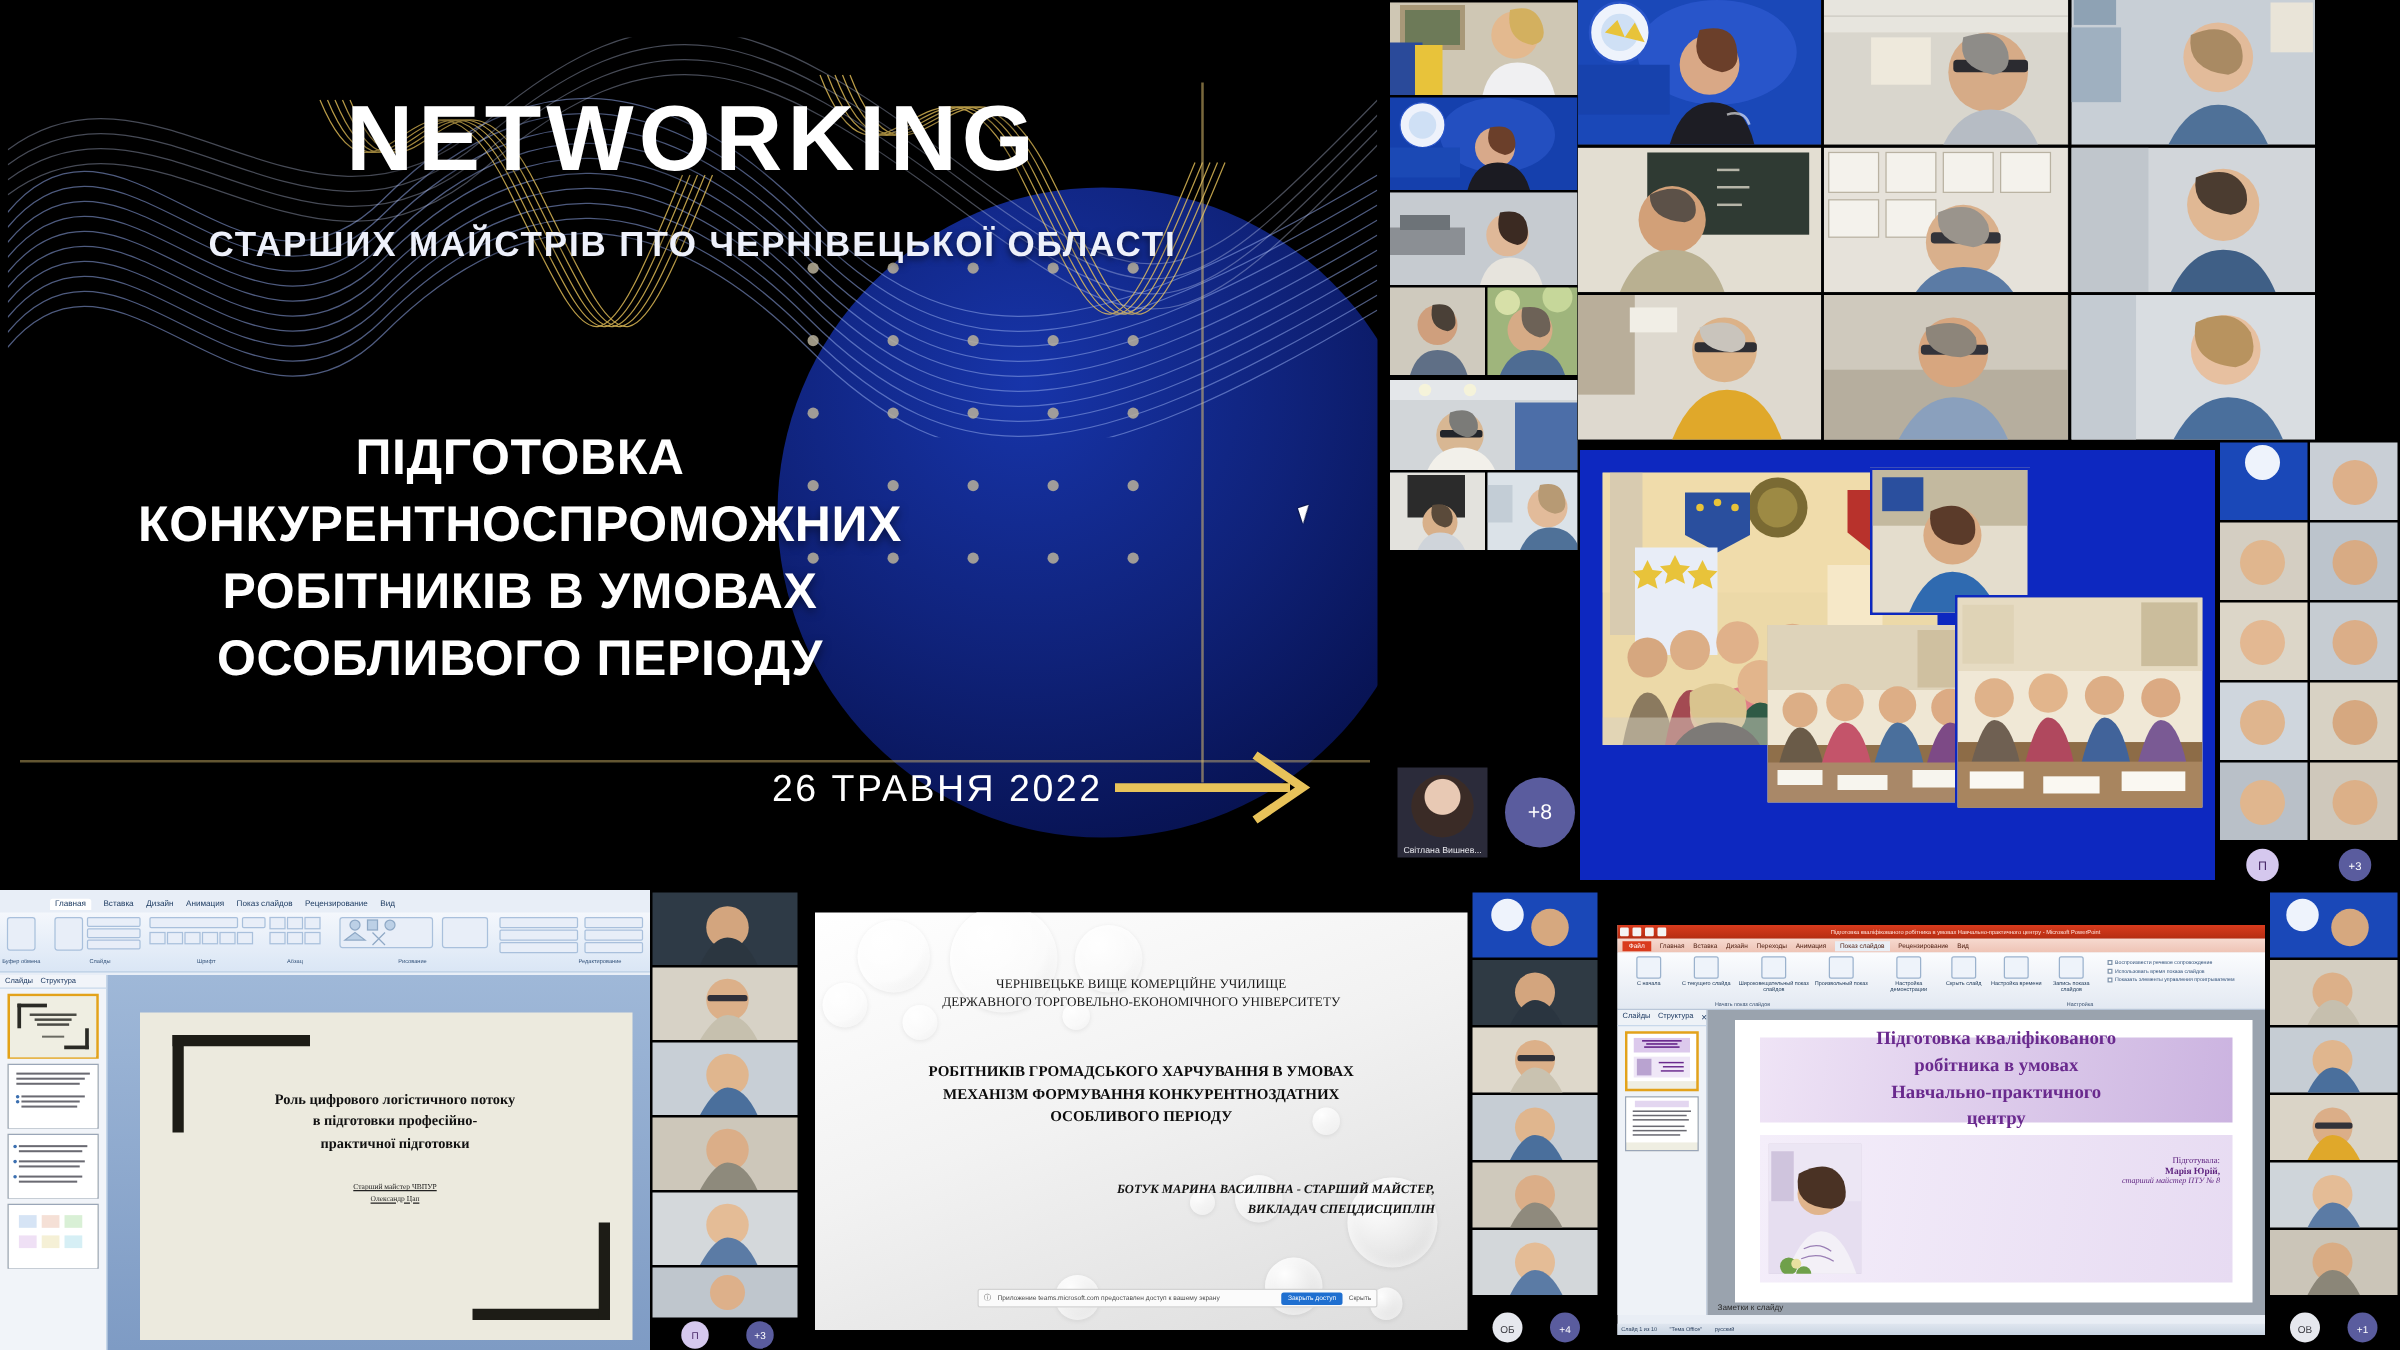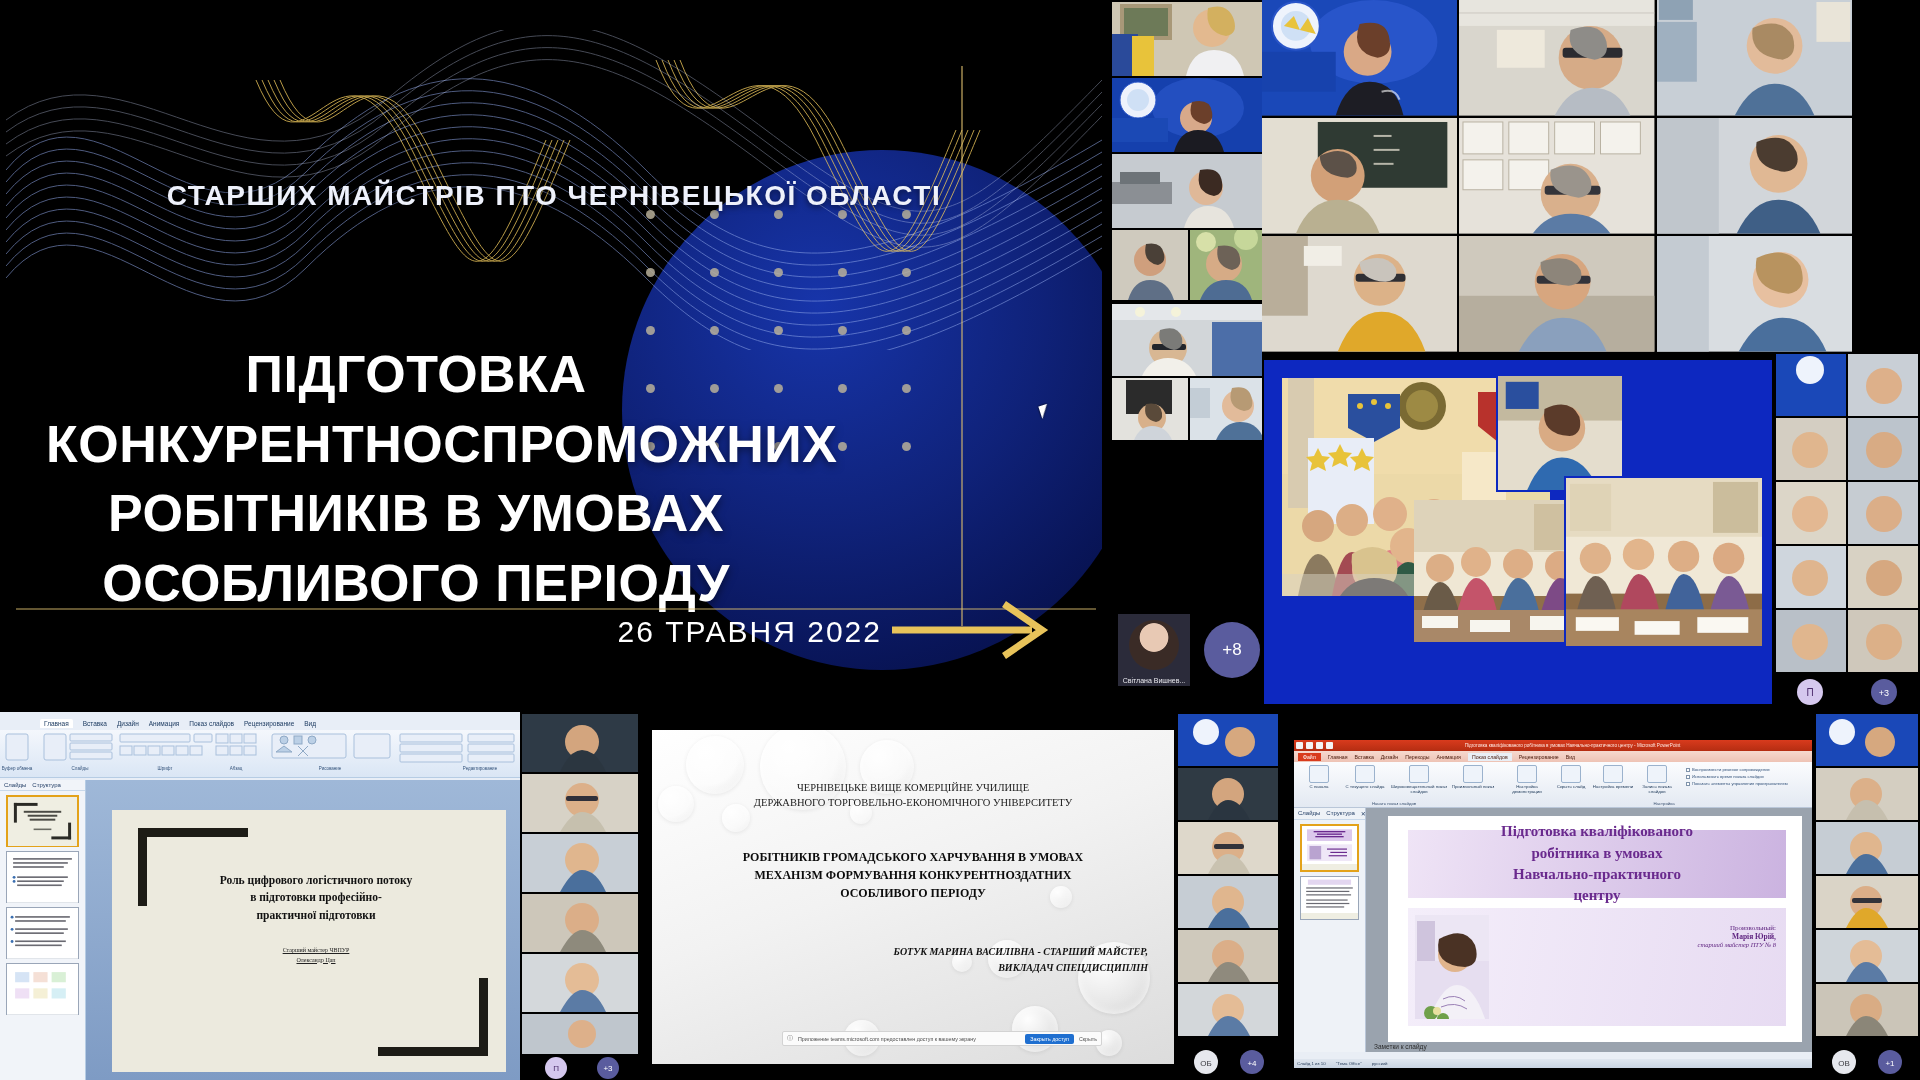--- a/index.html
+++ b/index.html
@@ -25,21 +25,21 @@
   .dotgrid { position:absolute; left:640px; top:180px; width:300px; height:290px; }
   .dotgrid i { position:absolute; width:9px; height:9px; border-radius:50%;
                background:#b9b09a; opacity:.85; }
   .netTitle { position:absolute; left:0; right:0; top:38px; text-align:center;
               color:#fff; font-size:74px; font-weight:700; letter-spacing:4px;
               text-shadow:0 3px 10px rgba(0,0,0,.55); }
   .netSub { position:absolute; left:0; right:0; top:150px; text-align:center;
             color:#eef1fb; font-size:28px; font-weight:600; letter-spacing:1.5px;
             text-shadow:0 2px 6px rgba(0,0,0,.6); }
   .netBody { position:absolute; left:40px; top:310px; width:740px; text-align:center;
-             color:#fff; font-size:52px; font-weight:800; line-height:1.34;
+             color:#fff; font-size:40px; font-weight:800; line-height:1.34;
              letter-spacing:.5px; text-shadow:0 3px 8px rgba(0,0,0,.5); }
   .rule-v { position:absolute; left:955px; top:36px; width:2px; height:560px;
             background:rgba(220,190,110,.55); }
   .rule-h { position:absolute; left:10px; top:578px; width:1080px; height:2px;
             background:rgba(220,190,110,.45); }
   .netDate { position:absolute; left:0; right:220px; top:585px; text-align:right;
              color:#fff; font-size:30px; letter-spacing:2px; }
   .arrow { position:absolute; right:30px; top:560px; width:180px; height:70px; }
   .cursor { position:absolute; left:1040px; top:404px; width:0; height:0;
             border-left:9px solid #fff; border-bottom:13px solid transparent;
@@ -245,20 +245,21 @@
           <i style="left:128px;top:174px"></i>
           <i style="left:192px;top:174px"></i>
           <i style="left:256px;top:174px"></i>
         <i style="left:0px;top:232px"></i>
           <i style="left:64px;top:232px"></i>
           <i style="left:128px;top:232px"></i>
           <i style="left:192px;top:232px"></i>
           <i style="left:256px;top:232px"></i>
       </div>
 
+      <div class="netTitle">NETWORKING</div>
       <div class="netSub">СТАРШИХ МАЙСТРІВ ПТО ЧЕРНІВЕЦЬКОЇ ОБЛАСТІ</div>
 
       <div class="netBody">
         <div>ПІДГОТОВКА</div>
         <div>КОНКУРЕНТНОСПРОМОЖНИХ</div>
         <div>РОБІТНИКІВ В УМОВАХ</div>
         <div>ОСОБЛИВОГО ПЕРІОДУ</div>
       </div>
 
       <div class="rule-v"></div>
@@ -1012,21 +1013,21 @@
                     <path d="M26 92 q14 -6 26 2"></path>
                   </g>
                 <g fill="#6fa04a">
                     <circle cx="16" cy="98" r="7"></circle>
                     <circle cx="28" cy="104" r="6"></circle>
                   </g>
                 <circle cx="22" cy="96" r="4" fill="#e8e0a0"></circle>
               </svg>
             </div>
             <div class="fMeta">
-              <div class="fm1">Произвольный:</div>
+              <div class="fm1">Підготувала:</div>
               <div class="fm2">Марія Юрій,</div>
               <div class="fm3">старший майстер ПТУ № 8</div>
             </div>
           </div>
         </div>
       </div>
 
       <div class="notesLbl">Заметки к слайду</div>
 
       <div class="pp10-status">

